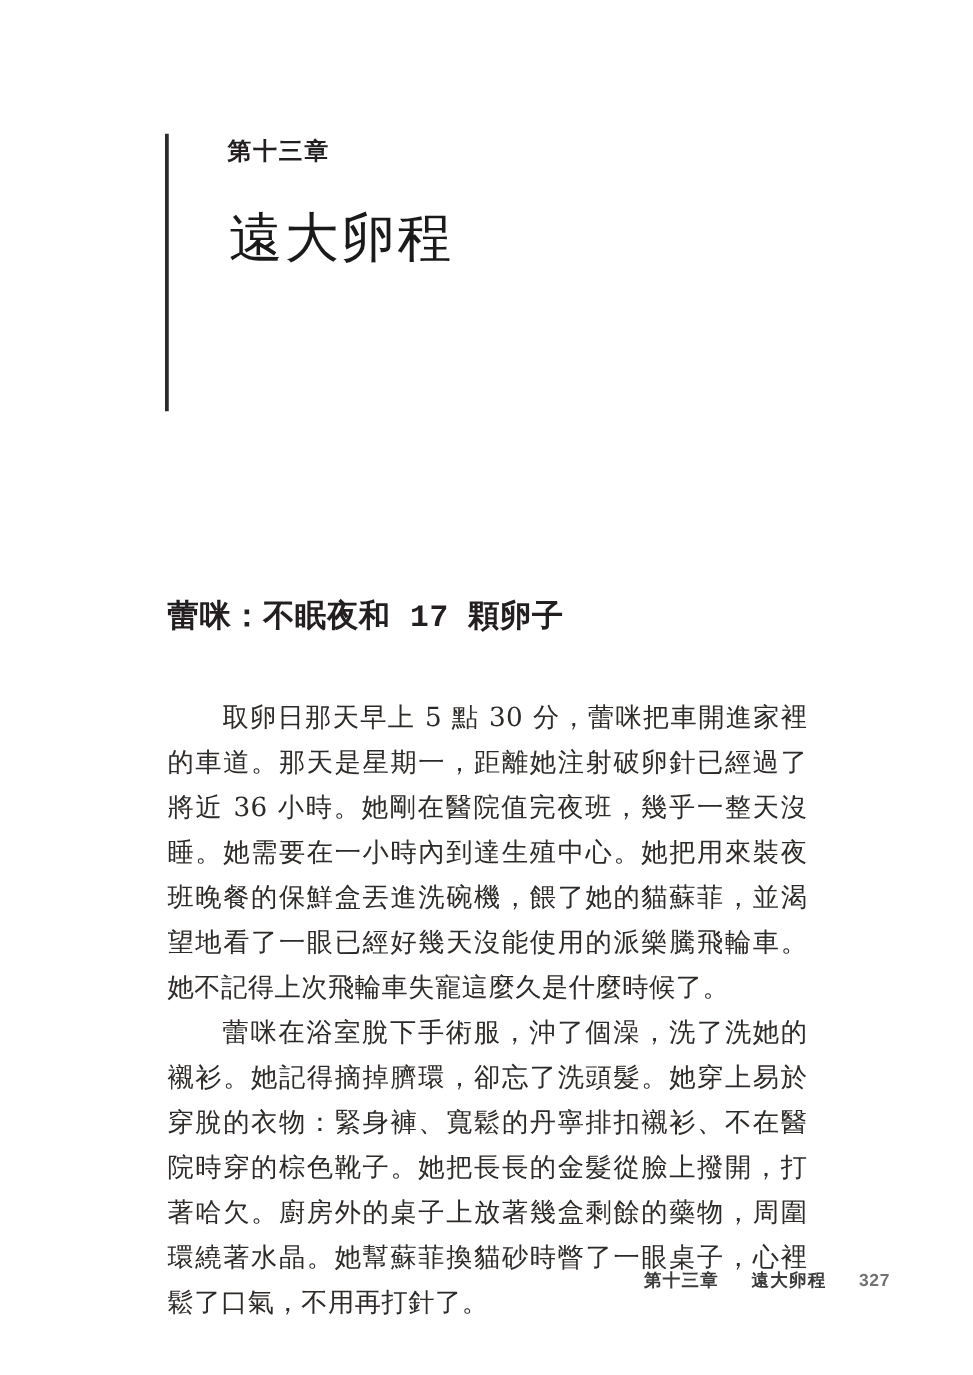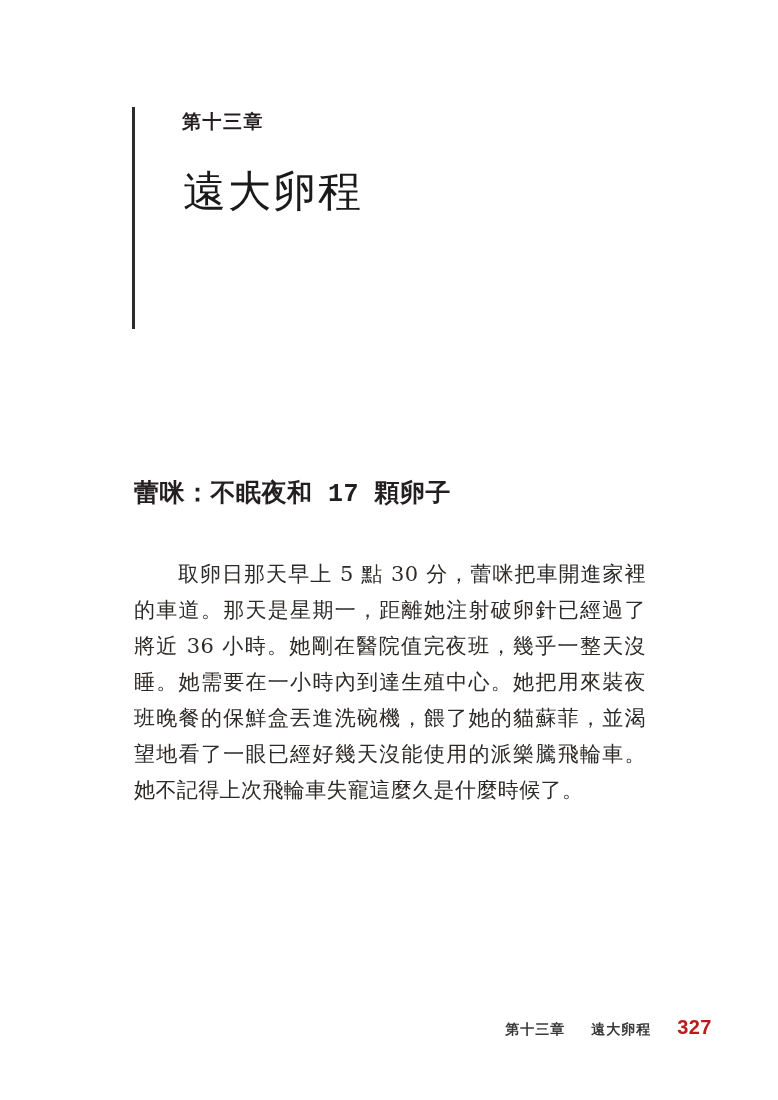--- a/index.html
+++ b/index.html
@@ -128,40 +128,41 @@
   .footer-title {
     font-family: "Liberation Sans", "DejaVu Sans", sans-serif;
     font-weight: 700;
     font-size: 14px;
     letter-spacing: 1px;
     color: #3a3a3a;
   }
   .footer-page {
     font-family: "Liberation Sans", "DejaVu Sans", sans-serif;
     font-weight: 700;
-    font-size: 20px;
+    font-size: 14px;
     letter-spacing: 0.5px;
-    color: #b91c1c;
+    color: #737373;
   }
 </style>
 </head>
 <body>
 
 <div class="page">
 
   <div class="chapter-opener">
     <div class="chapter-rule"></div>
     <div class="chapter-label">第十三章</div>
     <div class="chapter-title">遠大卵程</div>
   </div>
 
   <h2 class="section-heading">蕾咪：不眠夜和 17 顆卵子</h2>
 
   <div class="body-text">
     <p>取卵日那天早上 5 點 30 分，蕾咪把車開進家裡的車道。那天是星期一，距離她注射破卵針已經過了將近 36 小時。她剛在醫院值完夜班，幾乎一整天沒睡。她需要在一小時內到達生殖中心。她把用來裝夜班晚餐的保鮮盒丟進洗碗機，餵了她的貓蘇菲，並渴望地看了一眼已經好幾天沒能使用的派樂騰飛輪車。她不記得上次飛輪車失寵這麼久是什麼時候了。</p>
+    <p>蕾咪在浴室脫下手術服，沖了個澡，洗了洗她的襯衫。她記得摘掉臍環，卻忘了洗頭髮。她穿上易於穿脫的衣物：緊身褲、寬鬆的丹寧排扣襯衫、不在醫院時穿的棕色靴子。她把長長的金髮從臉上撥開，打著哈欠。廚房外的桌子上放著幾盒剩餘的藥物，周圍環繞著水晶。她幫蘇菲換貓砂時瞥了一眼桌子，心裡鬆了口氣，不用再打針了。</p>
   </div>
 
   <div class="footer">
     <div class="footer-inner">
       <span class="footer-chapter">第十三章</span>
       <span class="footer-title">遠大卵程</span>
       <span class="footer-page">327</span>
     </div>
   </div>
 

